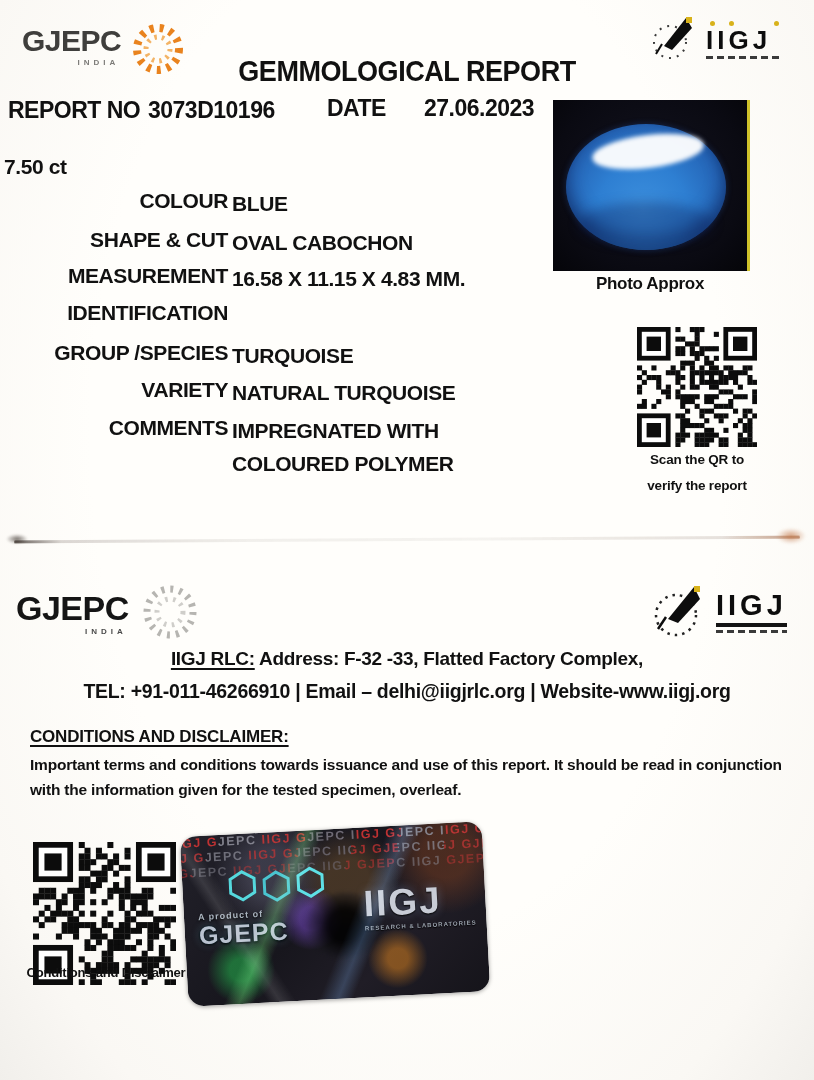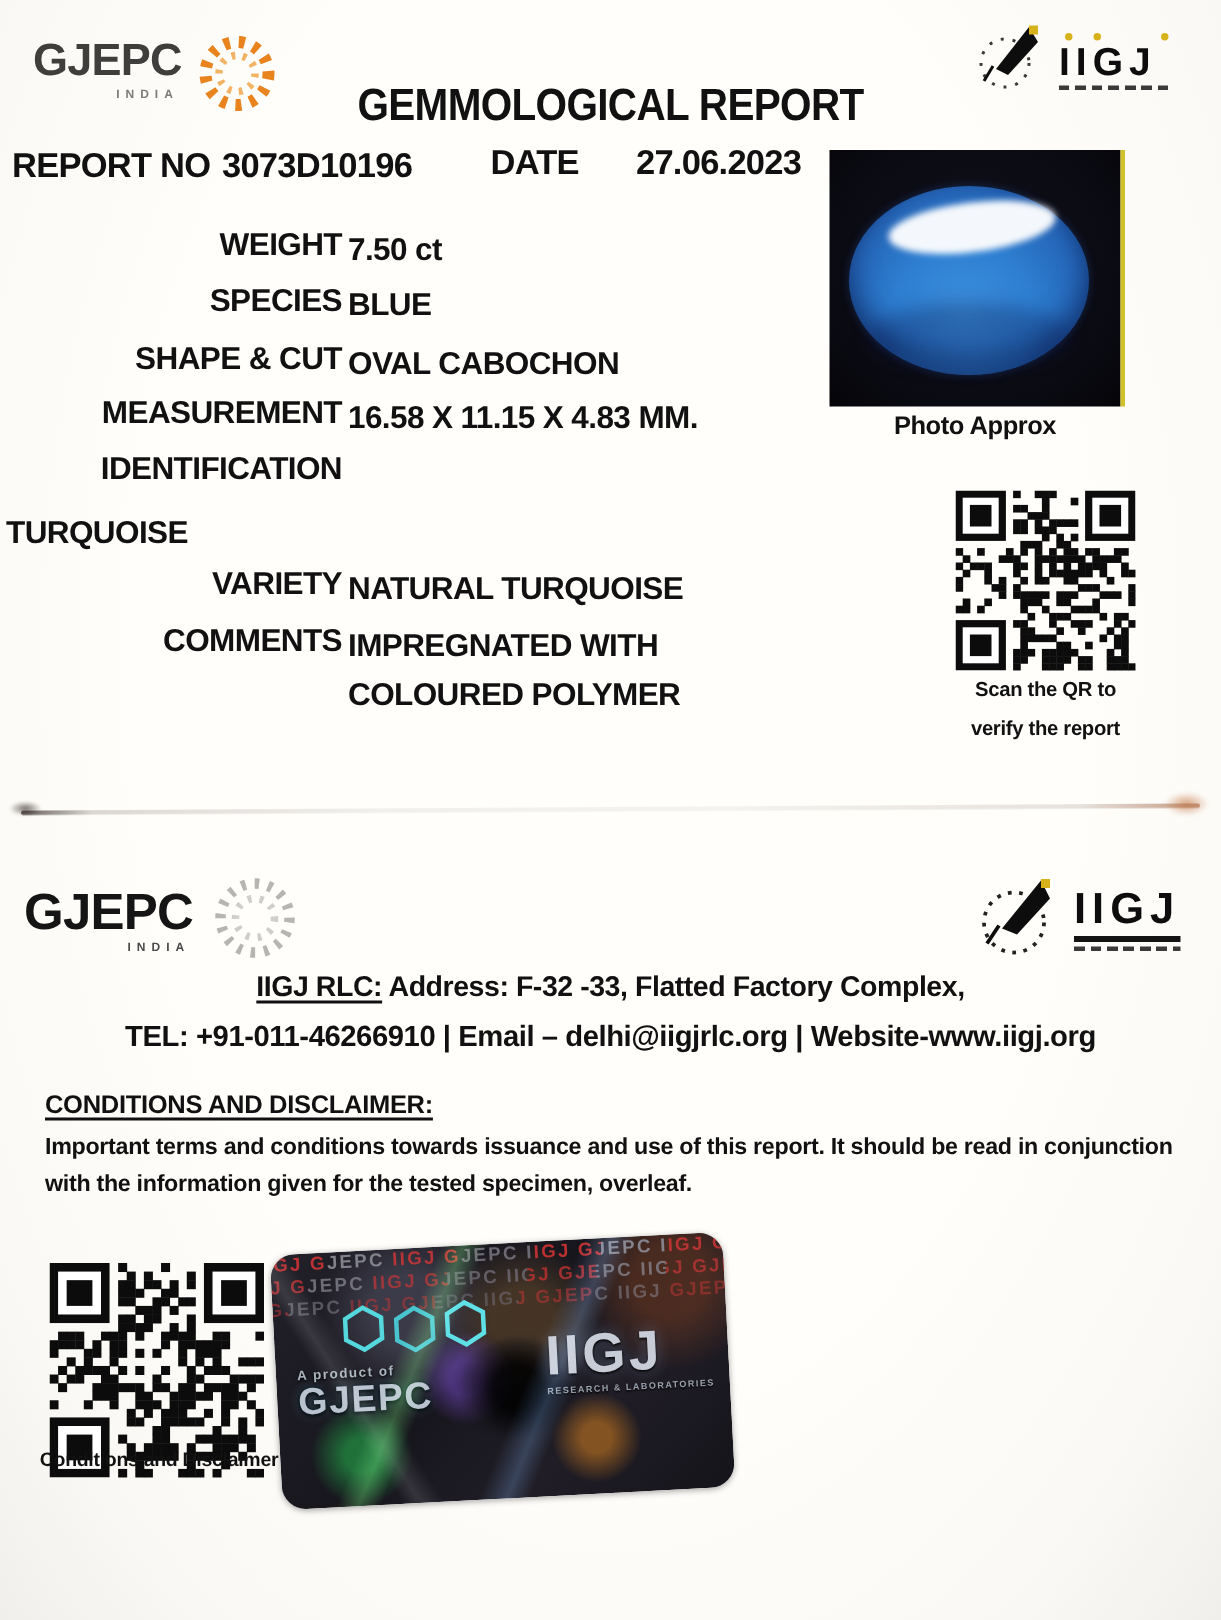--- a/index.html
+++ b/index.html
@@ -158,40 +158,40 @@
   </div>
 
   <div class="abs title">GEMMOLOGICAL REPORT</div>
 
   <div class="abs repline" style="left:8px;top:97px;">REPORT NO</div>
   <div class="abs repline" style="left:148px;top:97px;">3073D10196</div>
   <div class="abs repline" style="left:327px;top:95px;">DATE</div>
   <div class="abs repline" style="left:388px;top:95px;margin-left:36px;">27.06.2023</div>
 
   <div class="frow" style="top:151px;">
-    <div class="flabel">WEIGHT</div>
     <div class="fvalue">7.50 ct</div>
   </div>
   <div class="frow" style="top:188px;">
-    <div class="flabel">SPECIES</div>
+    <div class="flabel">COLOUR</div>
     <div class="fvalue">BLUE</div>
   </div>
   <div class="frow" style="top:227px;">
     <div class="flabel">SHAPE &amp; CUT</div>
     <div class="fvalue">OVAL CABOCHON</div>
   </div>
   <div class="frow" style="top:263px;">
     <div class="flabel">MEASUREMENT</div>
     <div class="fvalue" style="width:330px;">16.58 X 11.15 X 4.83 MM.</div>
   </div>
   <div class="frow" style="top:300px;">
     <div class="flabel">IDENTIFICATION</div>
     <div class="fvalue"></div>
   </div>
   <div class="frow" style="top:340px;">
+    <div class="flabel">GROUP /SPECIES</div>
     <div class="fvalue">TURQUOISE</div>
   </div>
   <div class="frow" style="top:377px;">
     <div class="flabel">VARIETY</div>
     <div class="fvalue">NATURAL TURQUOISE</div>
   </div>
   <div class="frow" style="top:415px;">
     <div class="flabel">COMMENTS</div>
     <div class="fvalue">IMPREGNATED WITH COLOURED POLYMER</div>
   </div>

